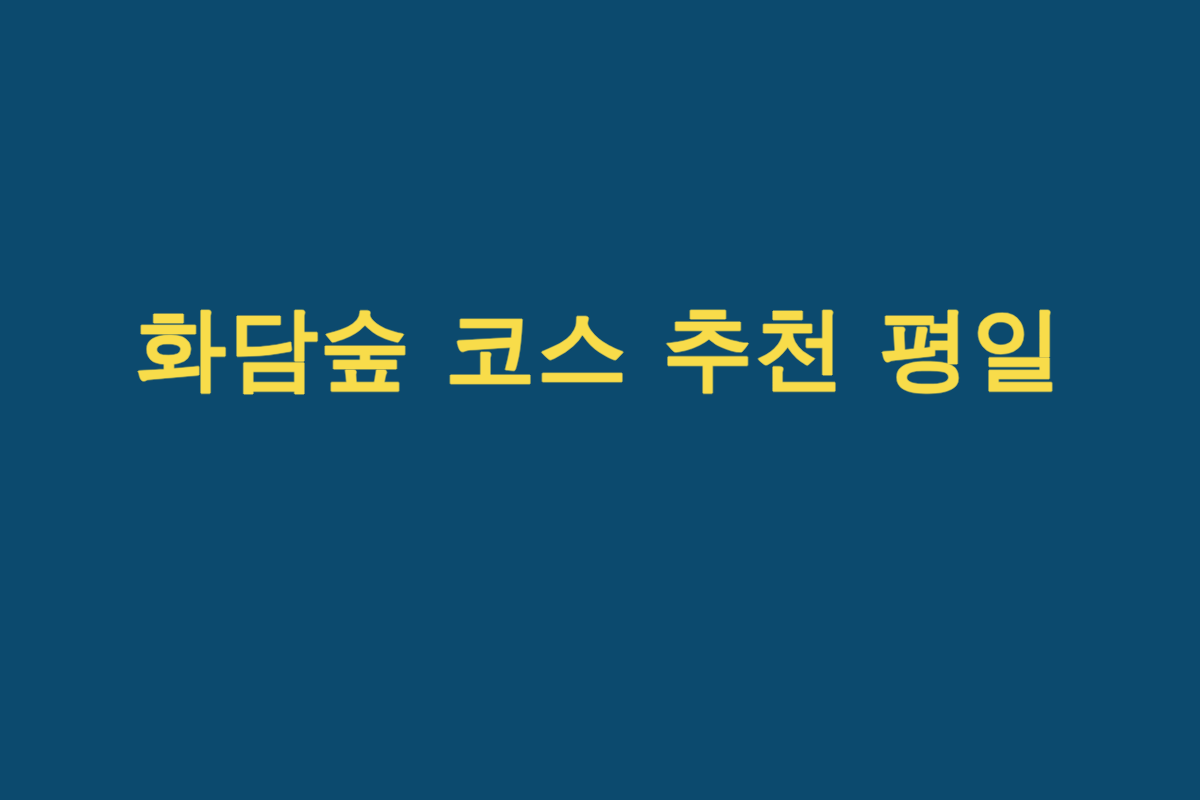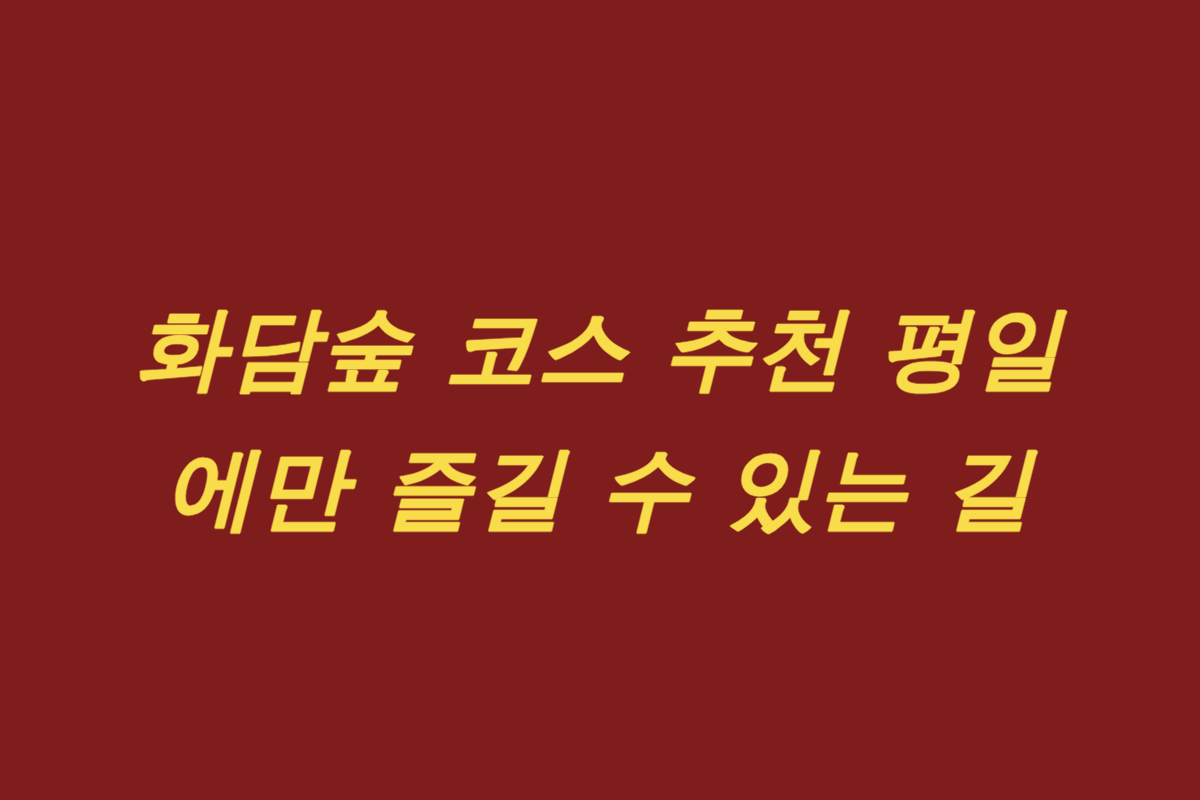--- a/index.html
+++ b/index.html
@@ -50,22 +50,21 @@
     text-shadow:
        1px 0 0 rgba(248,220,74,0.55),
       -1px 0 0 rgba(248,220,74,0.55),
        0 1px 0 rgba(248,220,74,0.45),
        0 -1px 0 rgba(248,220,74,0.45);
   }
 </style>
 </head>
 <body>
 
-<div class="banner" style="background-color: #7f1d1d; font-style: italic;">
+<div class="banner" style="background-color: #0c4a6e;">
 
   <div class="title-block">
 
     <span class="title-line" style="color: rgb(248, 220, 74);">화담숲 코스 추천 평일</span>
 
-    <span class="title-line" style="color: rgb(248, 220, 74);">에만 즐길 수 있는 길</span>
 
   </div>
 </div>
 
 </body></html>

